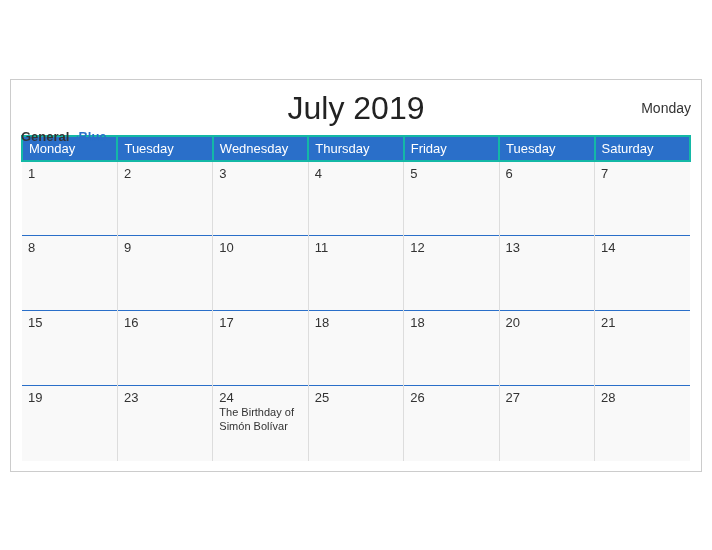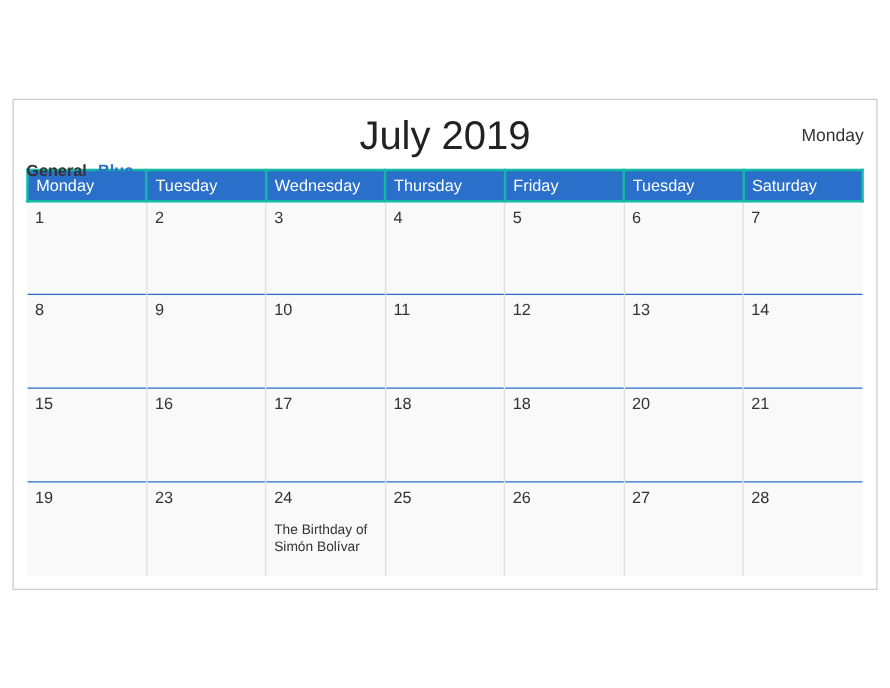--- a/index.html
+++ b/index.html
@@ -98,21 +98,21 @@
       border-right: none;
     }
     .day-number {
       font-size: 13px;
       color: #333;
       display: block;
     }
     .event-text {
       font-size: 11px;
       color: #333;
-      margin-top: 12px;
+      margin-top: 0;
       display: block;
       line-height: 1.3;
     }
     .empty-cell {
       background: #fff;
       border-top: 1.5px solid #2a6fc9;
     }
     .last-row td {
       height: 60px;
     }

